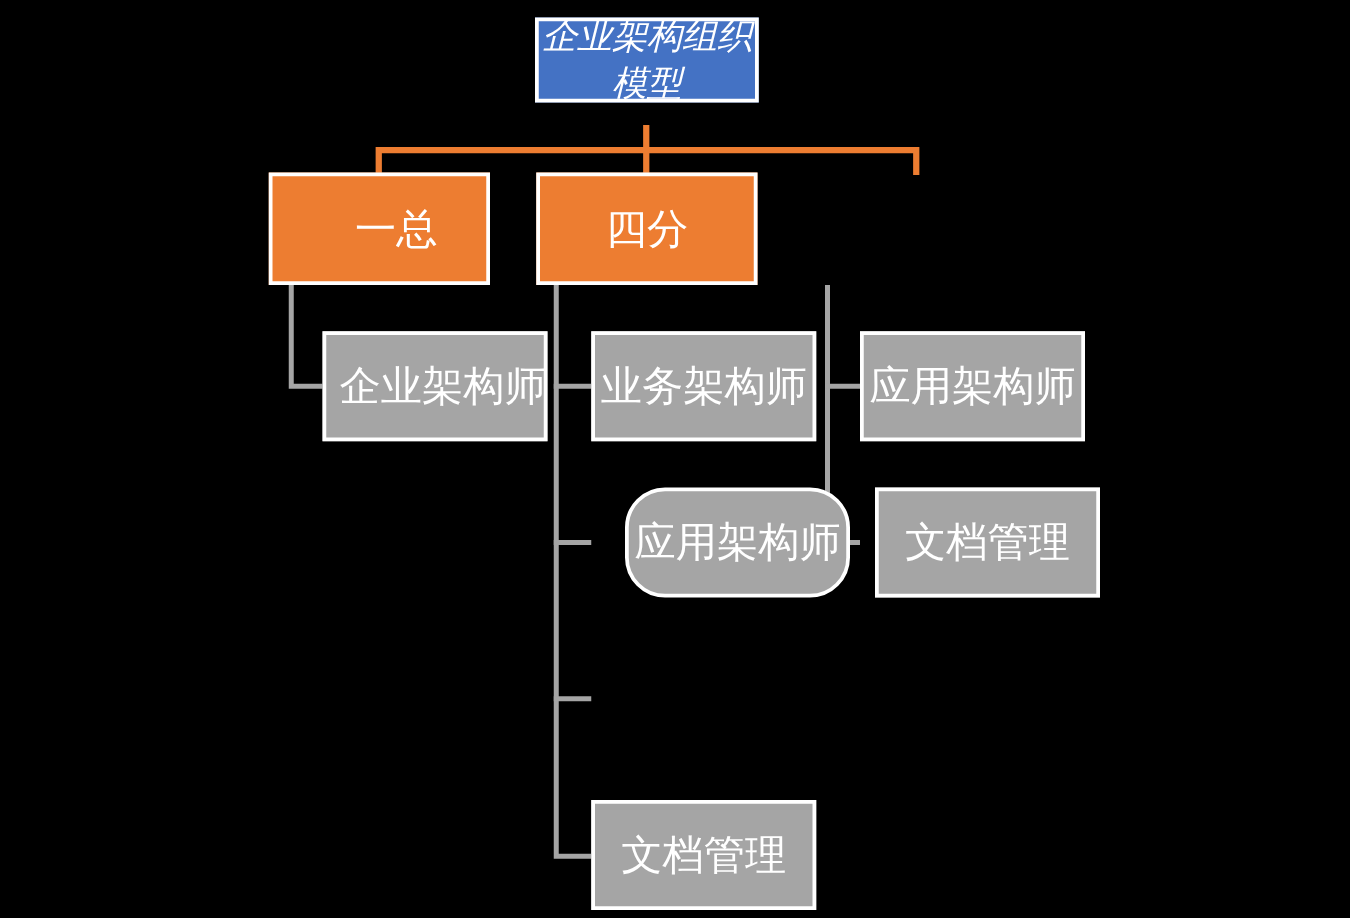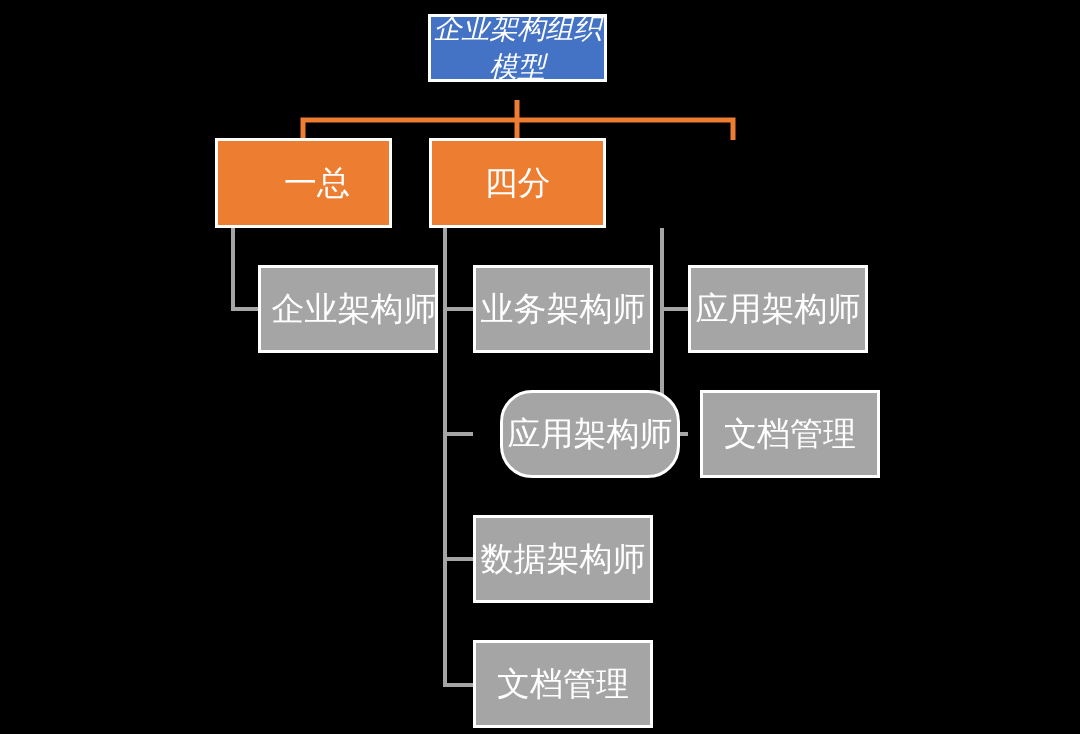--- a/index.html
+++ b/index.html
@@ -75,19 +75,18 @@
 
   <div class="node root">企业架构组织模型</div>
 
   <div class="node branch branch-1">一总</div>
   <div class="node branch branch-2">四分</div>
 
   <div class="node leaf leaf-1-1">企业架构师</div>
 
   <div class="node leaf leaf-2-1">业务架构师</div>
   <div class="node leaf leaf-2-2">应用架构师</div>
-  <div class="node leaf leaf-2-3">数据架构师</div>
   <div class="node leaf leaf-2-4">文档管理</div>
 
   <div class="node leaf leaf-3-1">应用架构师</div>
   <div class="node leaf leaf-3-2">文档管理</div>
 
 </div>
 
 </body></html>

